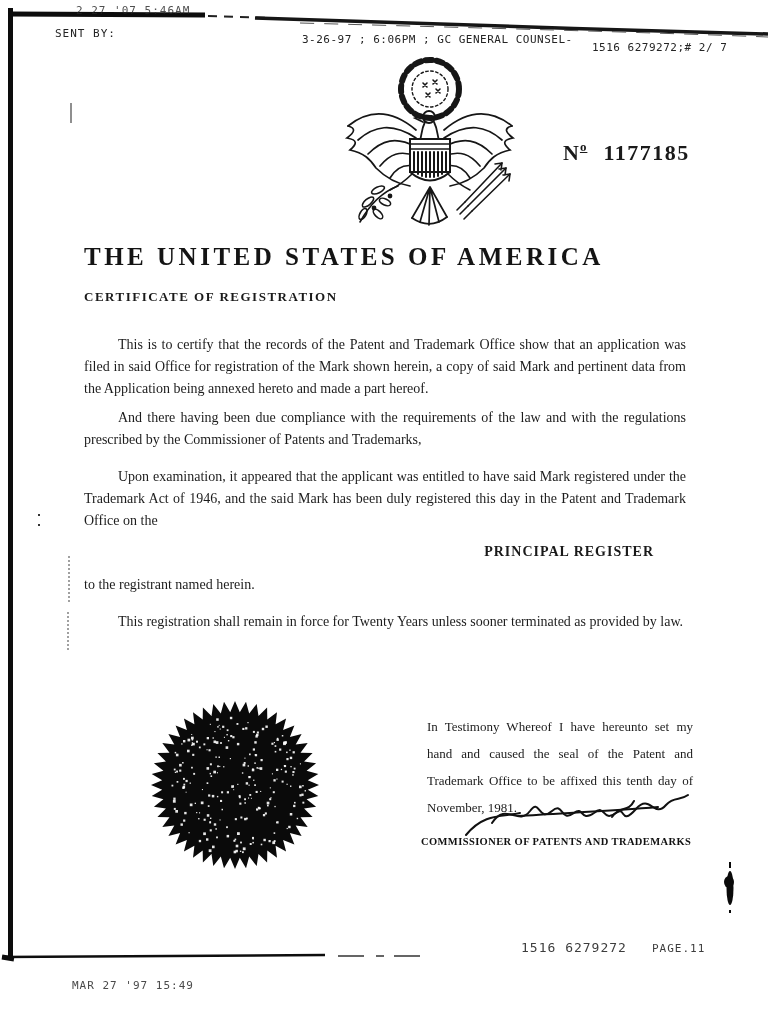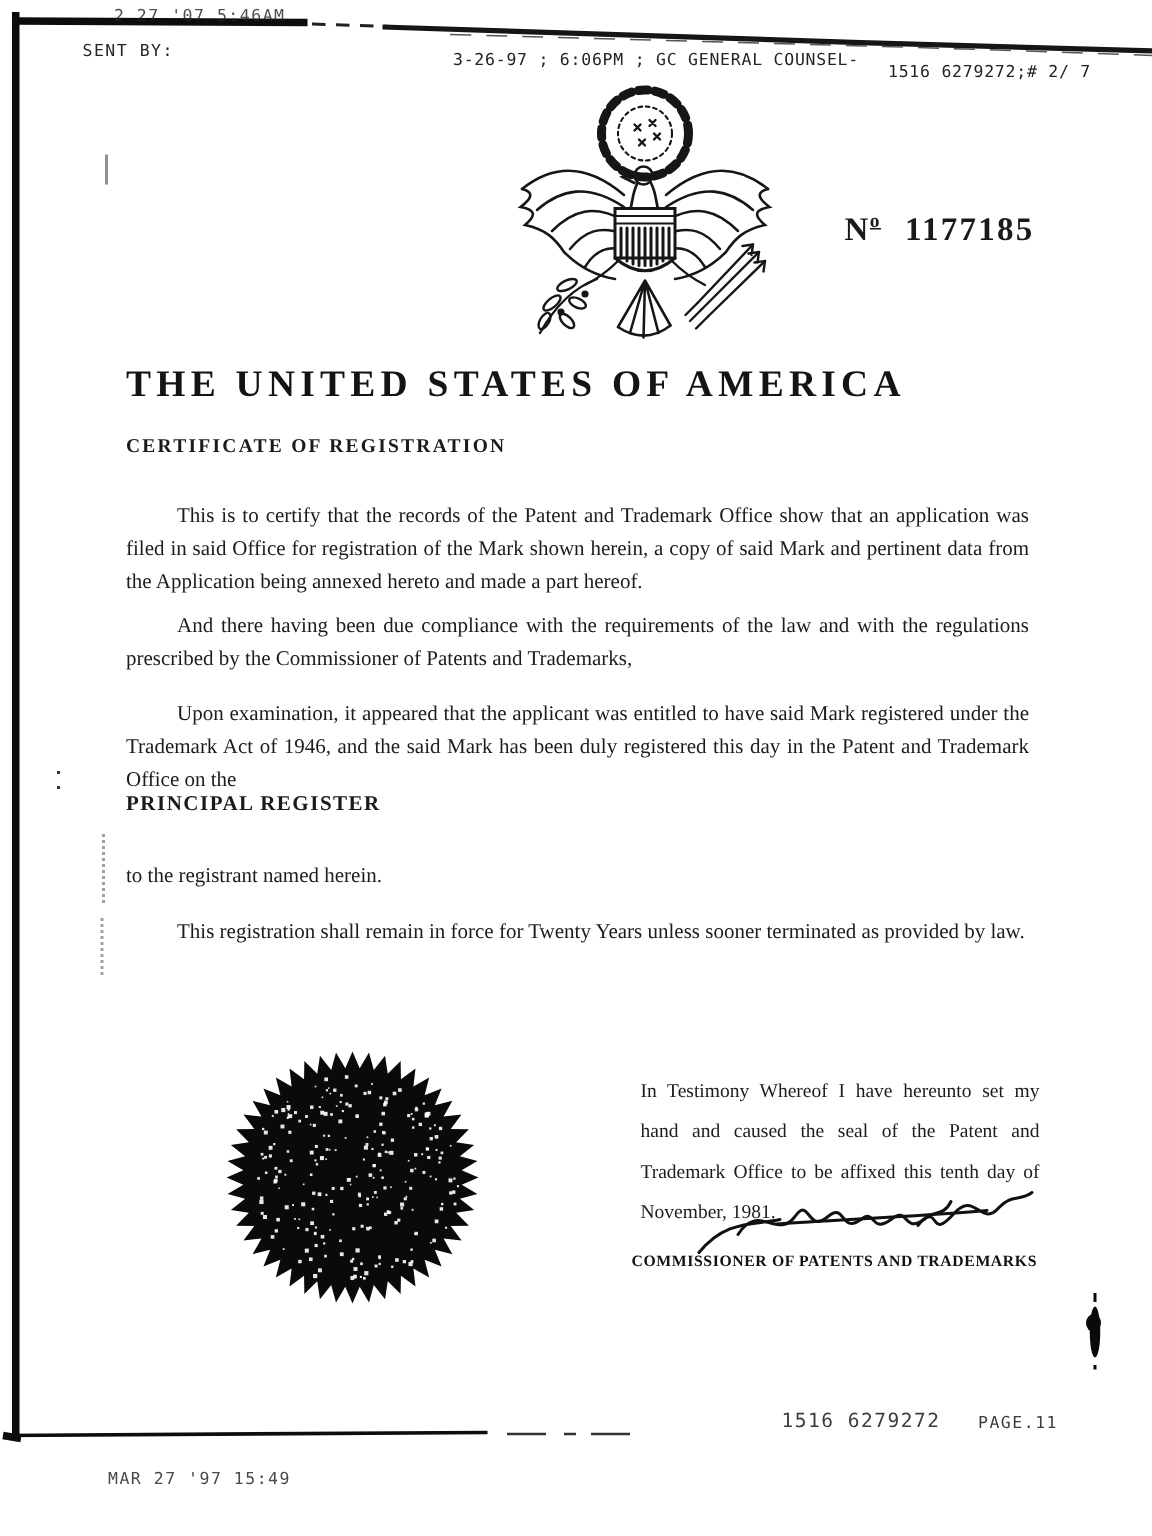--- a/index.html
+++ b/index.html
@@ -26,21 +26,21 @@
   .certnum{top:98px;left:563px;font-size:22px;font-weight:bold;letter-spacing:1px;margin-top:41px;}
   .certnum .ord{font-size:13px;vertical-align:9px;text-decoration:underline;}
   .certnum .digits{margin-left:16px;letter-spacing:1.5px;}
   .country{top:243px;left:84px;width:600px;text-align:left;font-size:25px;
            font-weight:bold;letter-spacing:3.5px;color:#141414;}
   .doctitle{top:289px;left:84px;width:600px;text-align:left;font-size:13px;
             font-weight:bold;letter-spacing:1.5px;}
   .para{left:84px;width:602px;font-size:14px;line-height:22px;
         text-align:justify;text-indent:34px;color:#1c1c1c;}
   .p1{top:320px;} .p2{top:393px;} .p3{top:452px;}
-  .register{top:529px;left:84px;width:570px;text-align:left;font-size:14px;
+  .register{top:544px;left:84px;width:570px;text-align:right;font-size:14px;
             font-weight:bold;letter-spacing:1px;}
   .p4{top:560px;text-indent:0;} .p5{top:597px;}
   .testimony{top:700px;left:427px;width:266px;font-size:13px;line-height:27px;
              text-align:justify;color:#1c1c1c;}
   .commissioner{top:836px;left:421px;width:260px;font-size:10.5px;font-weight:bold;
                 letter-spacing:.4px;white-space:nowrap;color:#111;}
   
   .noise{background:#333;}
   .inkblob{left:722px;top:858px;}
   svg{display:block;}

